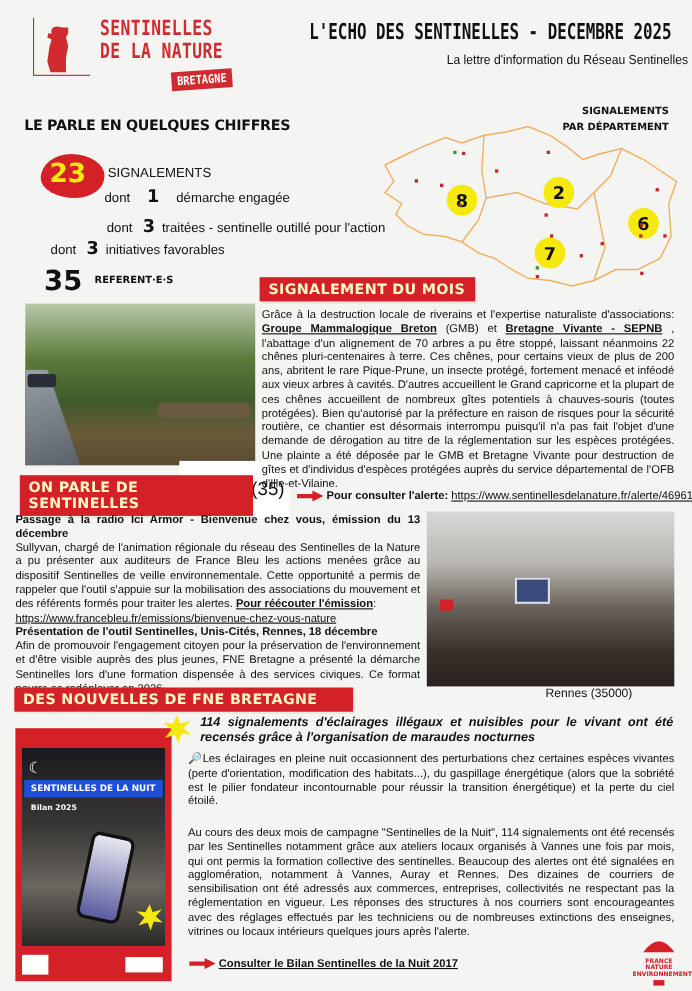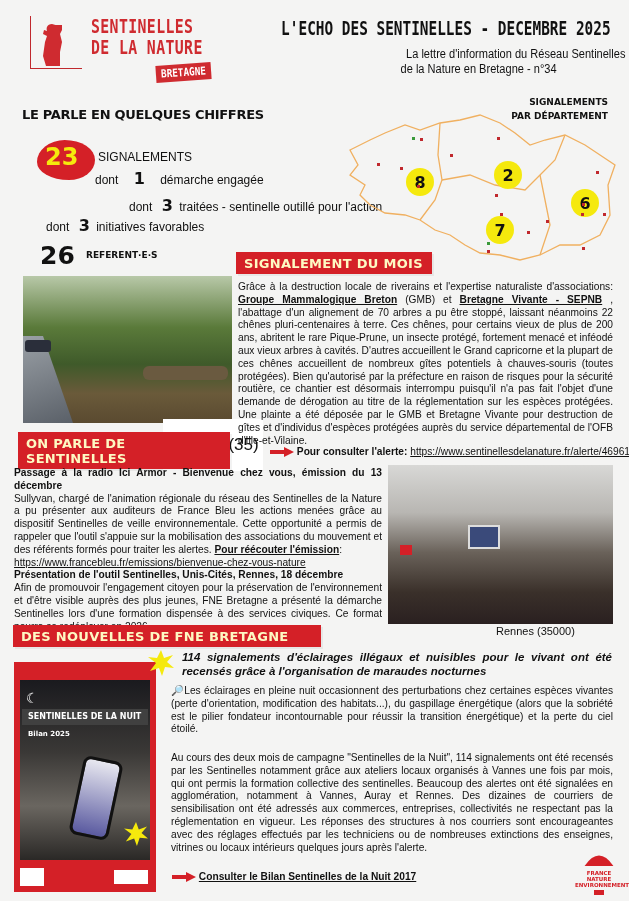--- a/index.html
+++ b/index.html
@@ -61,48 +61,47 @@
   <div class="logo-text">
     <div>SENTINELLES</div>
     <div>DE LA NATURE</div>
   </div>
   <div class="logo-region">BRETAGNE</div>
 </div>
 
 <div class="abs title">L'ECHO DES SENTINELLES - DECEMBRE 2025</div>
 <div class="abs subtitle">
   <div><span class="sub-inner">La lettre d'information du Réseau Sentinelles</span></div>
-  <div><span class="sub-inner">de la Nature en Bretagne - n°34</span></div>
 </div>
 <div class="abs map-label">
   <div>SIGNALEMENTS</div>
   <div>PAR DÉPARTEMENT</div>
 </div>
 
 <div class="abs stats-title">LE PARLE EN QUELQUES CHIFFRES</div>
 <div class="abs big-blob"></div>
 <div class="abs big-23">23</div>
 <div class="abs stat-txt" style="left:98px;top:150px;font-size:12px;">SIGNALEMENTS</div>
 
 <div class="abs stat-txt" style="left:95px;top:169px;">
   <span>dont</span>
   <span class="stat-num" style="margin:0 12px 0 12px;">1</span>
   <span>démarche engagée</span>
 </div>
-<div class="abs stat-txt" style="left:97px;top:196px;margin-left:32px;">
+<div class="abs stat-txt" style="left:97px;top:196px;">
   <span>dont</span>
   <span class="stat-num" style="margin:0 3px 0 6px;">3</span>
   <span>traitées - sentinelle outillé pour l'action</span>
 </div>
 <div class="abs stat-txt" style="left:46px;top:216px;">
   <span>dont</span>
   <span class="stat-num" style="margin:0 3px 0 6px;">3</span>
   <span>initiatives favorables</span>
 </div>
-<div class="abs big-35">26</div>
+<div class="abs big-35">35</div>
 <div class="abs ref-lbl">REFERENT·E·S</div>
 
 <svg class="abs map" viewBox="0 0 290 160">
   <g fill="none" stroke="#f0b060" stroke-width="1.3">
     <path d="M20 45 L40 35 L55 28 L75 20 L90 25 L110 18 L130 15 L150 10 L170 18 L185 28 L200 40 L215 35 L235 30 L255 40 L270 50 L285 60 L278 80 L280 110 L270 130 L250 140 L230 140 L210 150 L190 155 L170 150 L150 148 L135 140 L120 130 L105 125 L90 115 L75 110 L55 108 L40 100 L30 90 L35 80 L20 70 L28 60 Z"></path>
     <path d="M110 18 L108 50 L112 75 L105 95 L90 115"></path>
     <path d="M112 75 L140 70 L165 80 L195 85 L210 70 L225 55 L235 30"></path>
     <path d="M210 70 L215 95 L220 120 L210 150"></path>
   </g>
   <g>
@@ -171,21 +170,21 @@
 </div>
 <div class="abs photo" style="left:388px;top:465px;width:225px;height:159px;background:linear-gradient(180deg,#d8d8d6 0%,#b8b6b2 30%,#6a625a 55%,#3a302a 80%,#2a2020 100%);">
   <div style="position:absolute;left:80px;top:60px;width:32px;height:24px;background:#3a4a7a;border:2px solid #ddd;"></div>
   <div style="position:absolute;left:12px;top:80px;width:12px;height:10px;background:#d42027;"></div>
 </div>
 <div class="abs" style="left:460px;top:625px;font-size:11px;margin-left:36px;">Rennes (35000)</div>
 
 <div class="banner" style="left:13px;top:625px;width:308px;">DES NOUVELLES DE FNE BRETAGNE</div>
 <div class="abs" style="left:14px;top:662px;width:142px;height:230px;background:#d42027;">
   <div style="position:absolute;left:6px;top:18px;width:130px;height:180px;background:linear-gradient(180deg,#1a1a1e 0%,#3a3836 40%,#6a6660 70%,#2a2826 100%);"></div>
-  <div style="position:absolute;left:8px;top:47px;width:126px;height:16px;background:#404040;color:#fff;font-family:'DejaVu Sans',sans-serif;font-weight:bold;font-size:8px;line-height:16px;padding-left:6px;">SENTINELLES DE LA NUIT</div>
+  <div style="position:absolute;left:8px;top:47px;width:126px;height:16px;background:#1d4ed8;color:#fff;font-family:'DejaVu Sans',sans-serif;font-weight:bold;font-size:8px;line-height:16px;padding-left:6px;">SENTINELLES DE LA NUIT</div>
   <div style="position:absolute;left:14px;top:68px;color:#fff;font-family:'DejaVu Sans',sans-serif;font-weight:bold;font-size:7px;">Bilan 2025</div>
   <div style="position:absolute;left:12px;top:28px;color:#fff;font-size:14px;">☾</div>
   <div style="position:absolute;left:62px;top:96px;width:40px;height:80px;background:linear-gradient(180deg,#e8e8f0,#5a5aa0);border:3px solid #111;border-radius:8px;transform:rotate(12deg);"></div>
   <div style="position:absolute;left:6px;top:206px;width:24px;height:18px;background:#fff;"></div>
   <div style="position:absolute;left:100px;top:208px;width:34px;height:14px;background:#fff;"></div>
 </div>
 <svg class="burst" style="left:148px;top:650px;width:26px;height:26px;" viewBox="0 0 26 26">
     <path d="M13 0 L16 8 L25 5 L19 12 L26 18 L17 17 L14 26 L11 18 L2 21 L8 13 L0 7 L9 8 Z" fill="#f5e90d"></path>
   </svg>
 <svg class="burst" style="left:124px;top:822px;width:24px;height:24px;" viewBox="0 0 26 26">

